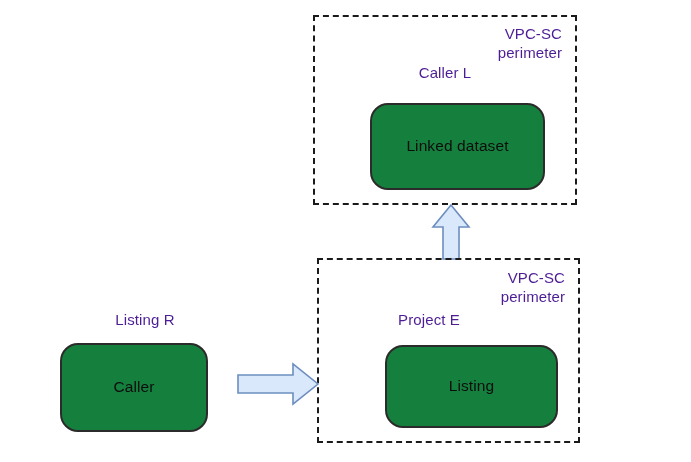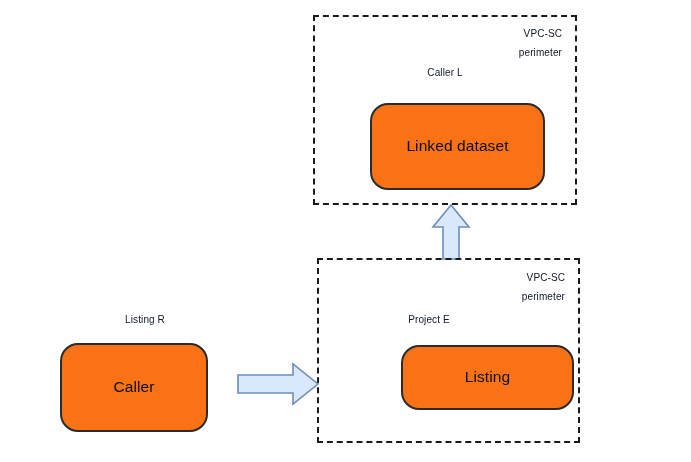--- a/index.html
+++ b/index.html
@@ -27,39 +27,39 @@
     border: 2px dashed #1a1a1a;
     background: transparent;
   }
 
   
   .node {
     position: absolute;
     box-sizing: border-box;
     border: 2px solid #2b2b2b;
     border-radius: 18px;
-    background: #f97316;
+    background: #15803d;
     display: flex;
     align-items: center;
     justify-content: center;
   }
   .node-label {
     font-size: 15.5px;
     line-height: 1.2;
     color: #0d0d0d;
     letter-spacing: 0.1px;
     white-space: nowrap;
   }
 
   
   .label {
     position: absolute;
-    font-size: 10px;
+    font-size: 15px;
     line-height: 19px;
-    color: #0f172a;
+    color: #4c1d95;
     white-space: nowrap;
     letter-spacing: 0.1px;
   }
   .label.right-align {
     text-align: right;
   }
   .label.center-align {
     text-align: center;
   }
 
@@ -96,21 +96,21 @@
   </div>
 
   <div class="perimeter" style="left:317px; top:258px; width:263px; height:185px;"></div>
 
   <div class="label right-align" style="left:380px; top:268px; width:185px;">VPC-SC</div>
 
   <div class="label right-align" style="left:380px; top:287px; width:185px;">perimeter</div>
 
   <div class="label center-align" style="left:369px; top:310px; width:120px;">Project E</div>
 
-  <div class="node" style="left:385px; top:345px; width:173px; height:65px;margin-left:16px;">
+  <div class="node" style="left:385px; top:345px; width:173px; height:83px;">
     <span class="node-label">Listing</span>
   </div>
 
   <div class="label center-align" style="left:85px; top:310px; width:120px;">Listing R</div>
 
   <div class="node" style="left:60px; top:343px; width:148px; height:89px;">
     <span class="node-label">Caller</span>
   </div>
 
   <div class="arrow" style="left:237px; top:362px; width:82px; height:44px;">

